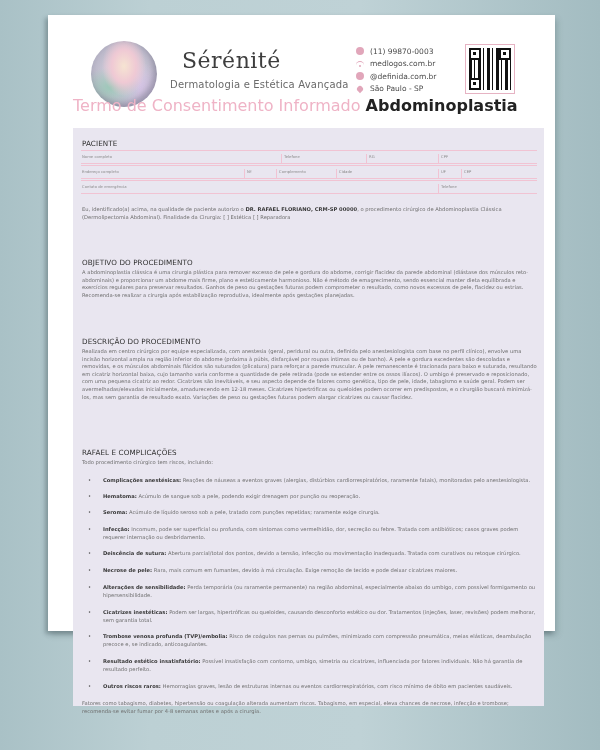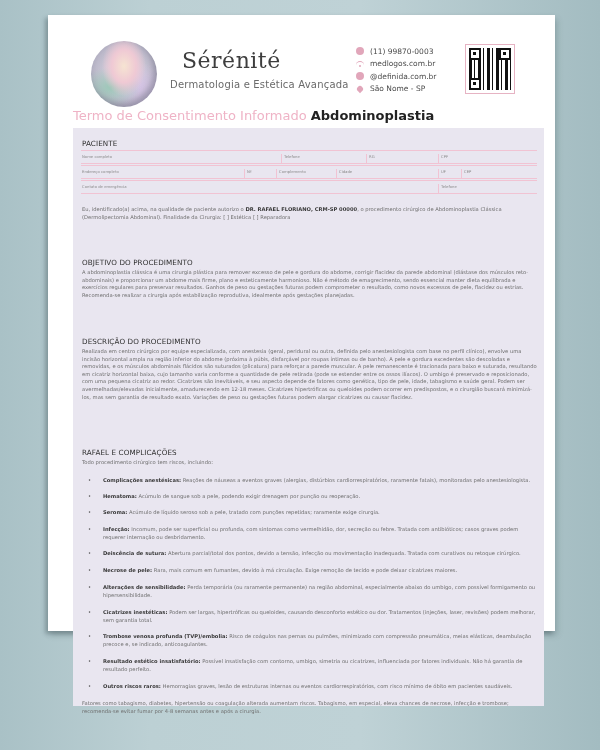--- a/index.html
+++ b/index.html
@@ -54,22 +54,22 @@
   .qr-inner {
     width: 100%; height: 100%;
     background:
       repeating-linear-gradient(90deg, #111 0 3px, transparent 3px 5px, #111 5px 6px, transparent 6px 9px),
       repeating-linear-gradient(0deg, transparent 0 2px, rgba(255,255,255,0.9) 2px 4px, transparent 4px 7px);
     position: relative;
   }
   .qr-finder { position: absolute; width: 12px; height: 12px; border: 2.5px solid #111; background: #fff; }
   .qr-finder::after { content: ""; position: absolute; left: 2px; top: 2px; width: 3px; height: 3px; background: #111; }
   .doc-title {
-    position: absolute; left: 25px; top: 93px;
-    font-size: 13px; white-space: nowrap;
+    position: absolute; left: 25px; top: 81px;
+    font-size: 16px; white-space: nowrap;
   }
   .doc-title .t1 { color: #efb3c6; }
   .doc-title .t2 { color: #222; font-weight: bold; }
   .panel {
     position: absolute; left: 25px; top: 113px; width: 471px; height: 578px;
     background: #e9e6f0;
   }
   .sec-h { position: absolute; left: 9px; font-size: 7.2px; color: #2f2f2f; letter-spacing: 0.1px; }
   .field-row {
     position: absolute; left: 8px; width: 456px; height: 14px;
@@ -110,21 +110,21 @@
       <div class="contact-row">
         <span class="c-icon wifi"></span>
         <span class="c-text">medlogos.com.br</span>
       </div>
       <div class="contact-row">
         <span class="c-icon"></span>
         <span class="c-text">@definida.com.br</span>
       </div>
       <div class="contact-row">
         <span class="c-icon pin"></span>
-        <span class="c-text">São Nome - SP</span>
+        <span class="c-text">São Paulo - SP</span>
       </div>
     </div>
 
     <div class="qr">
       <div class="qr-inner">
         <div class="qr-finder" style="left:0;top:0;"></div>
         <div class="qr-finder" style="right:0;top:0;"></div>
         <div class="qr-finder" style="left:0;bottom:0;"></div>
       </div>
     </div>

